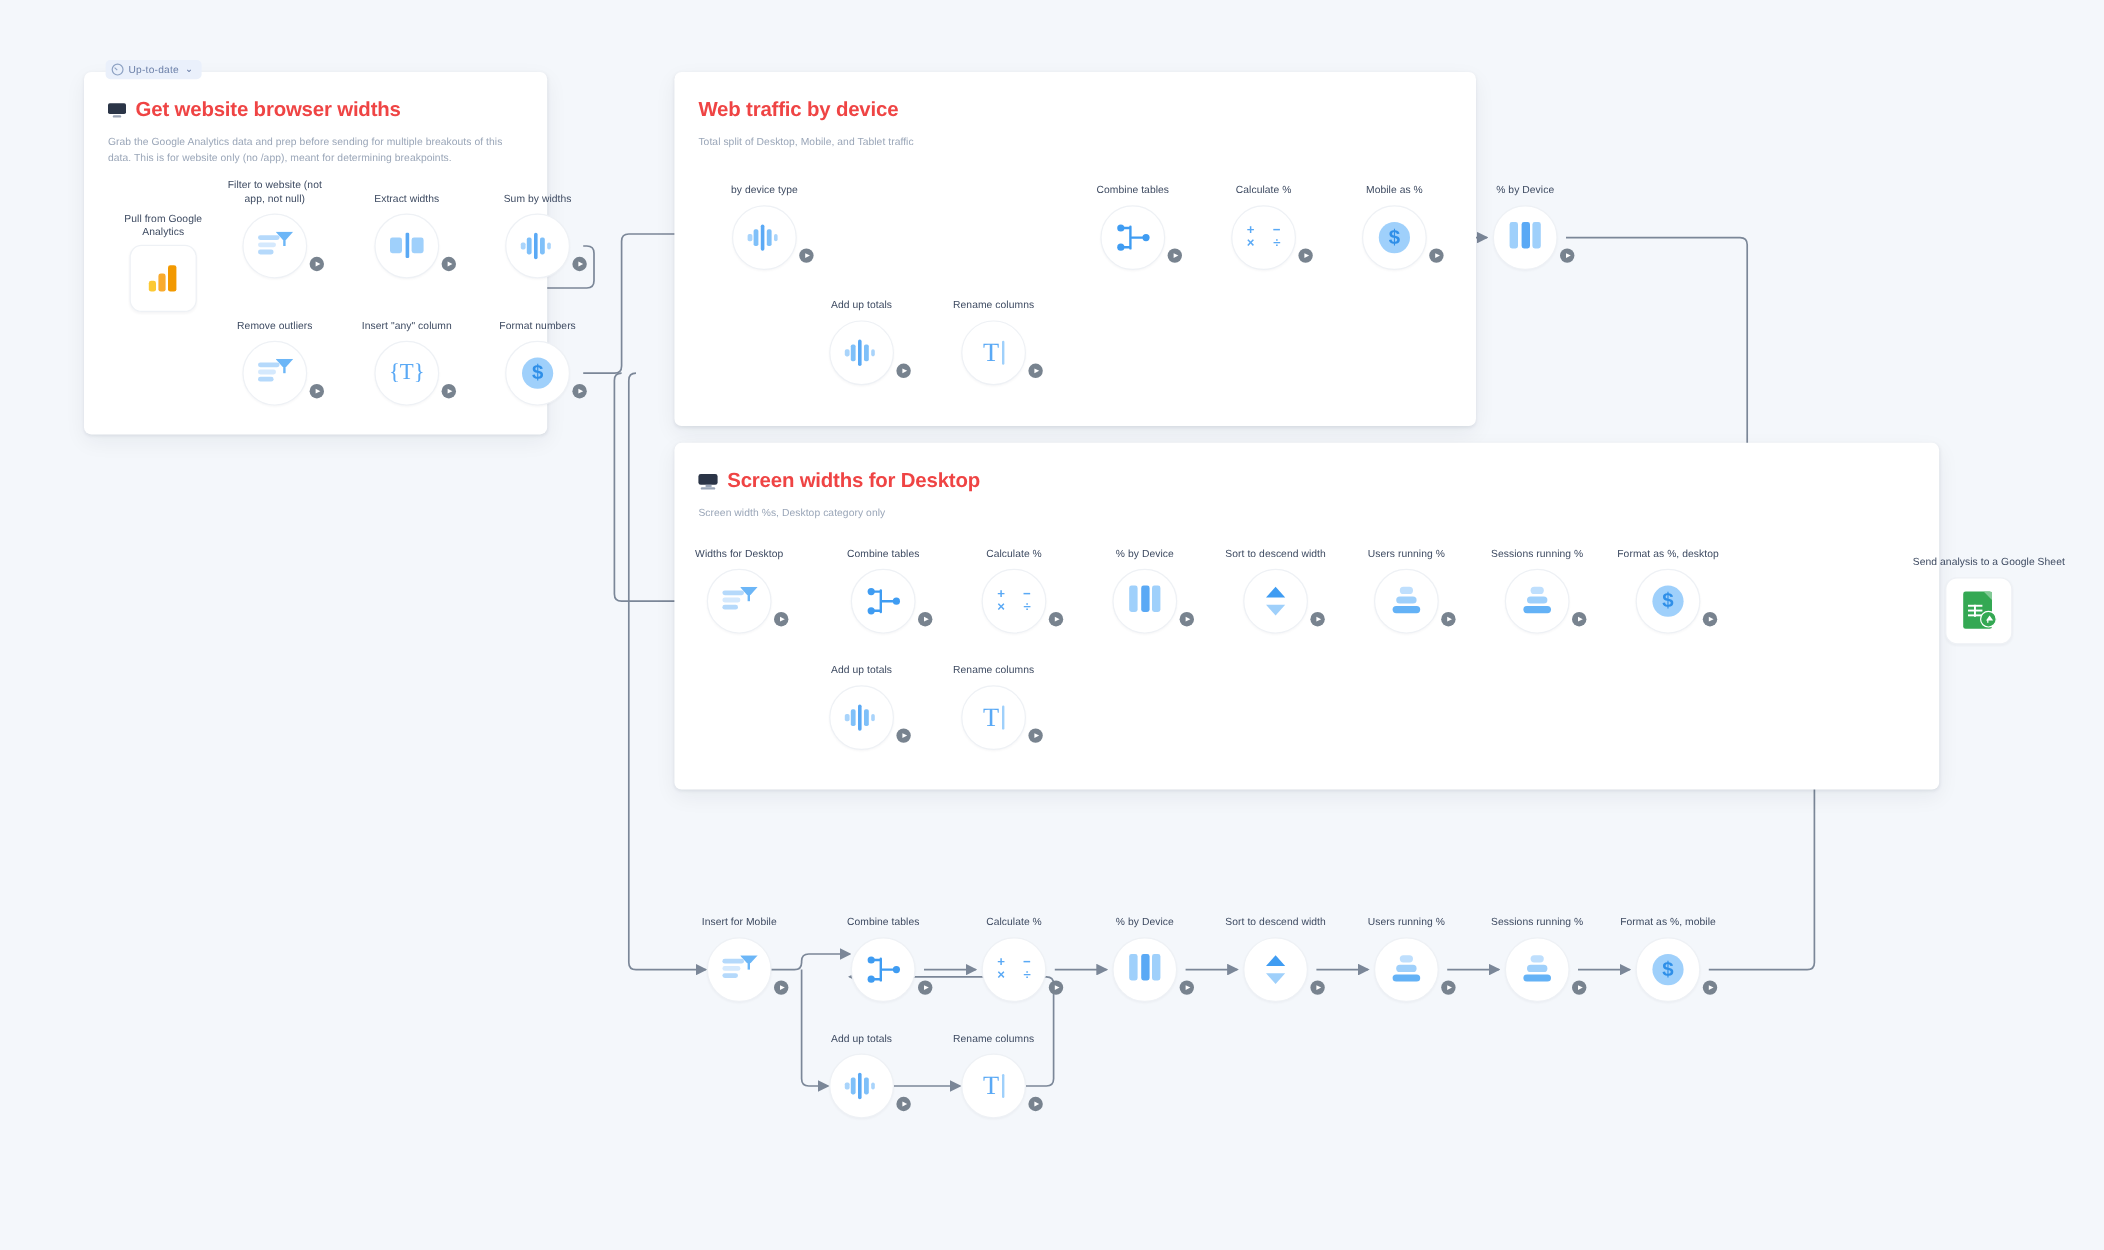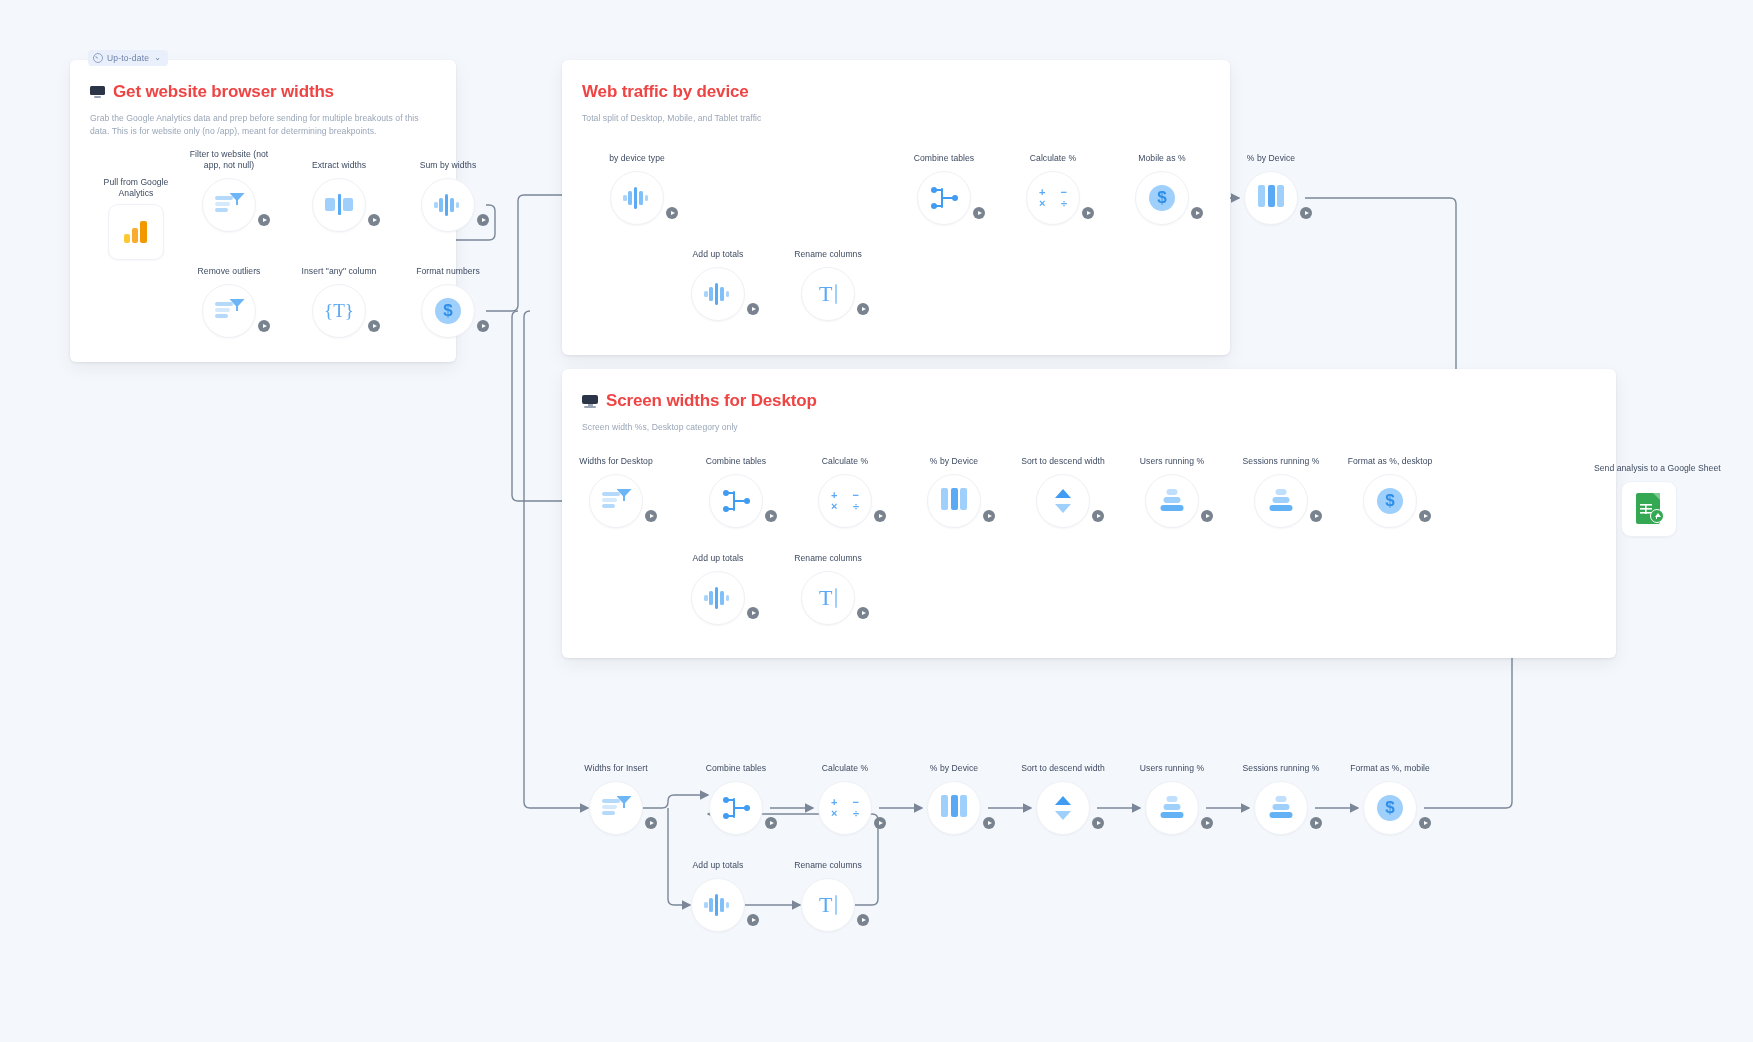--- a/index.html
+++ b/index.html
@@ -599,21 +599,21 @@
         <span class="ic rename">
           <span class="t">T</span>
           <span class="bar"></span>
         </span>
       </div>
   <span class="play"></span>
 </div>
 
 
 <div class="node" style="left:589px;top:781px;">
-  <span class="lbl">Widths for Insert</span>
+  <span class="lbl">Insert for Mobile</span>
   <div class="circle">
         <span class="ic filt">
           <i class="r1"></i>
           <i class="r2"></i>
           <i class="r3"></i>
           <span class="fun"></span>
         </span>
       </div>
   <span class="play"></span>
 </div>

